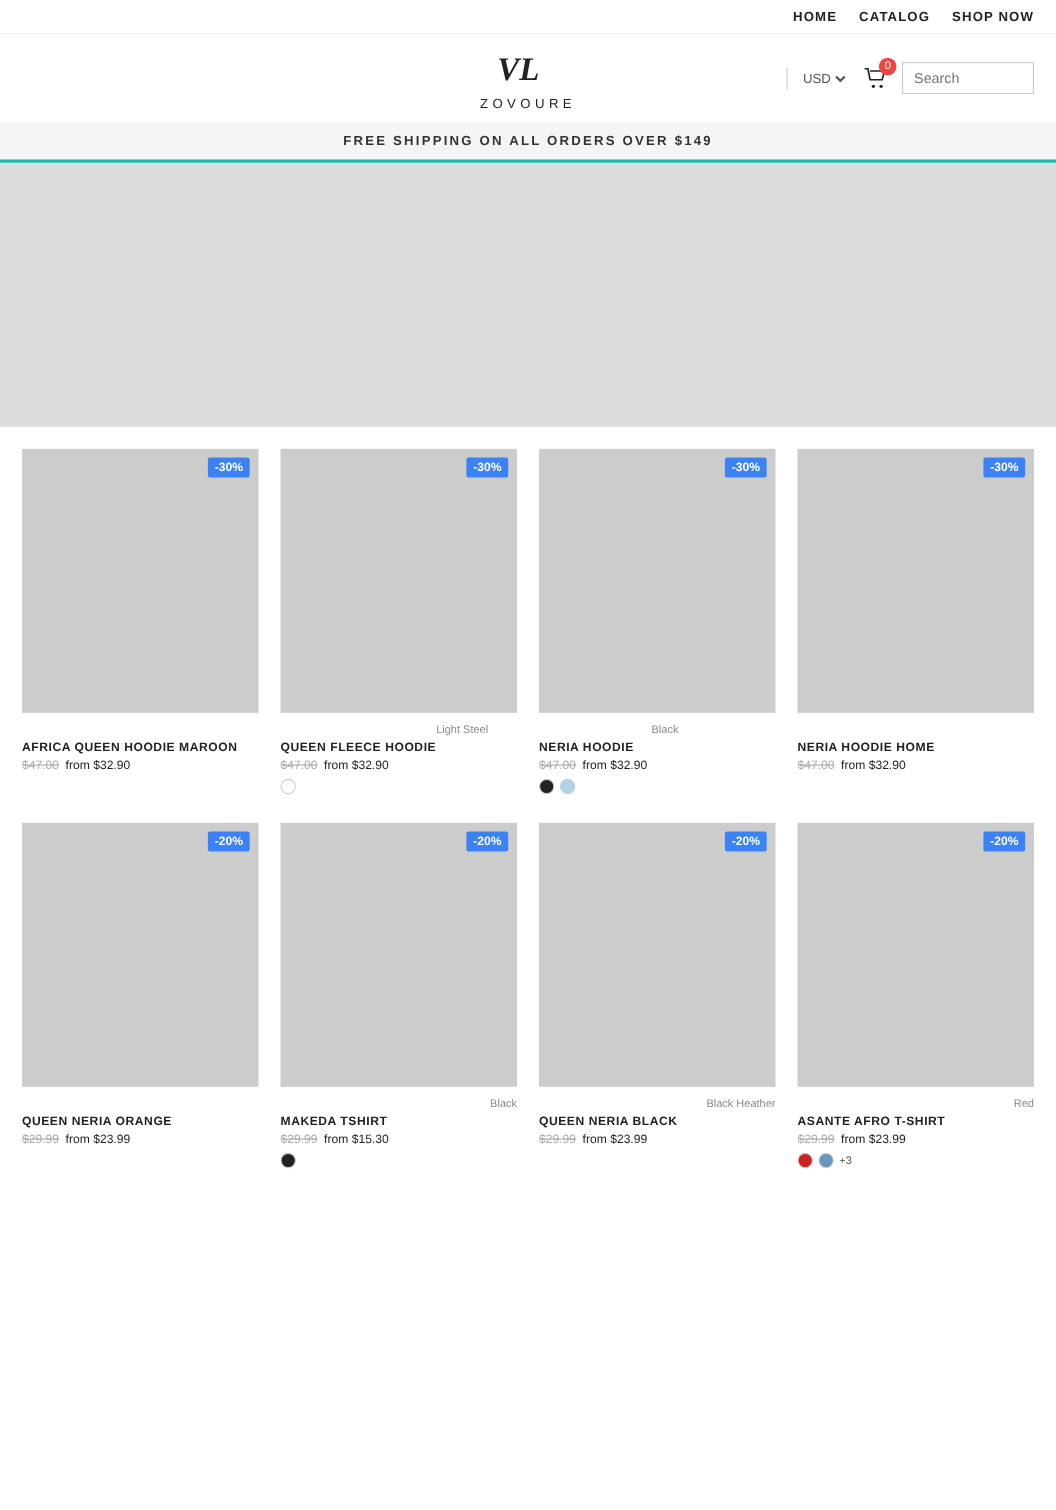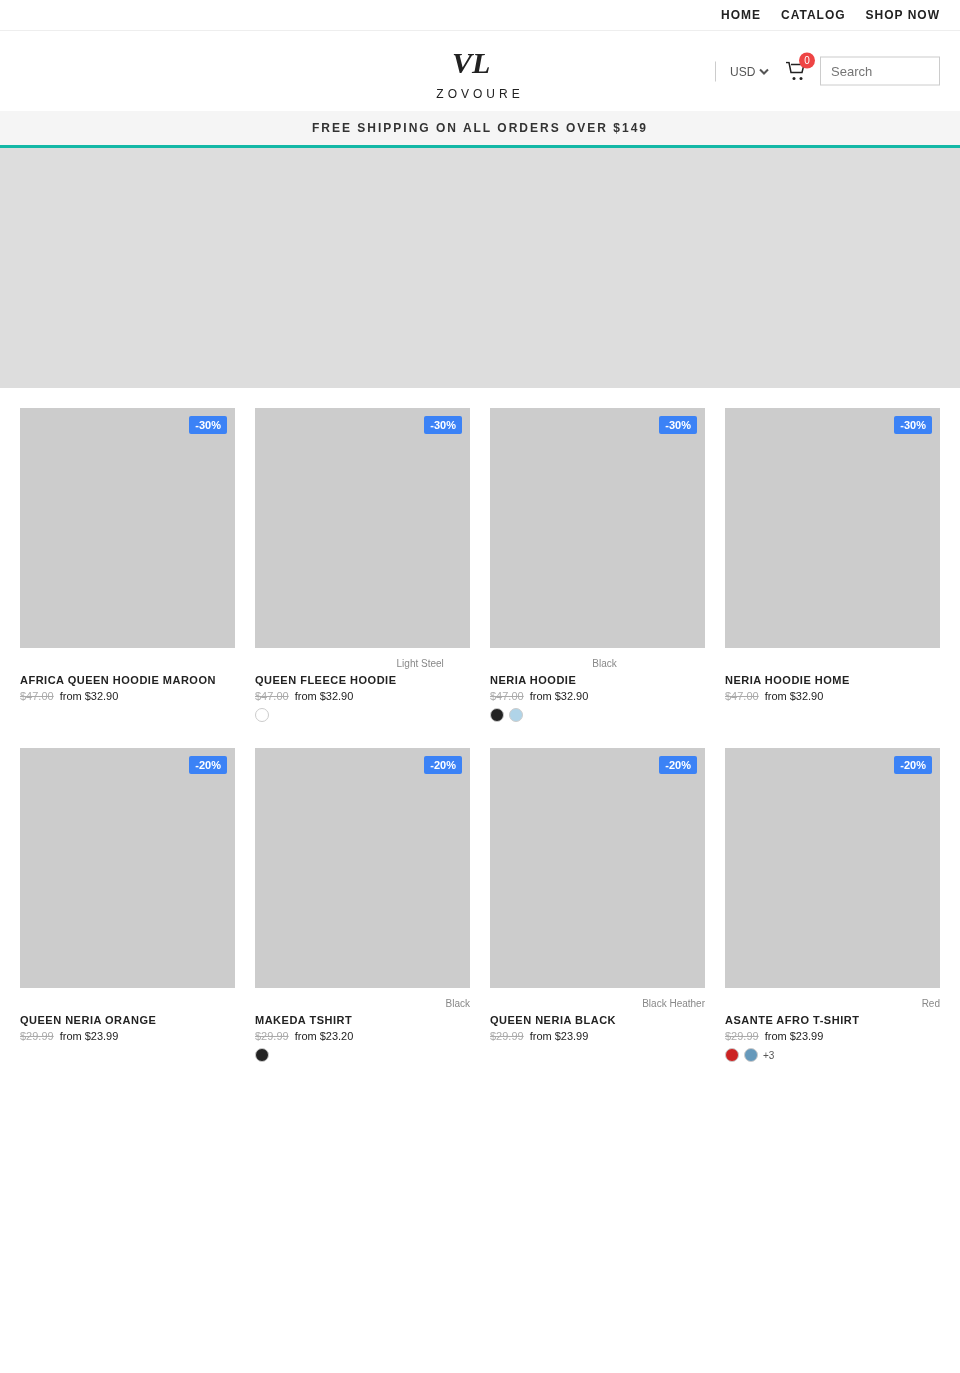--- a/index.html
+++ b/index.html
@@ -340,21 +340,21 @@
         <div class="product-image">
           <span class="discount-badge">-20%</span>
         </div>
         <div class="product-info">
           <div style="display: flex; justify-content: space-between; align-items: flex-start;">
             <span class="product-name">MAKEDA TSHIRT</span>
             <span class="product-color-label">Black</span>
           </div>
           <div class="product-prices">
             <span class="price-original">$29.99</span>
-            <span class="price-sale">from $23.20</span>
+            <span class="price-sale">from $15.30</span>
           </div>
           <div class="color-swatches">
             <span class="color-swatch black"></span>
           </div>
         </div>
       </div>
       <div class="product-card">
         <div class="product-image">
           <span class="discount-badge">-20%</span>
         </div>

